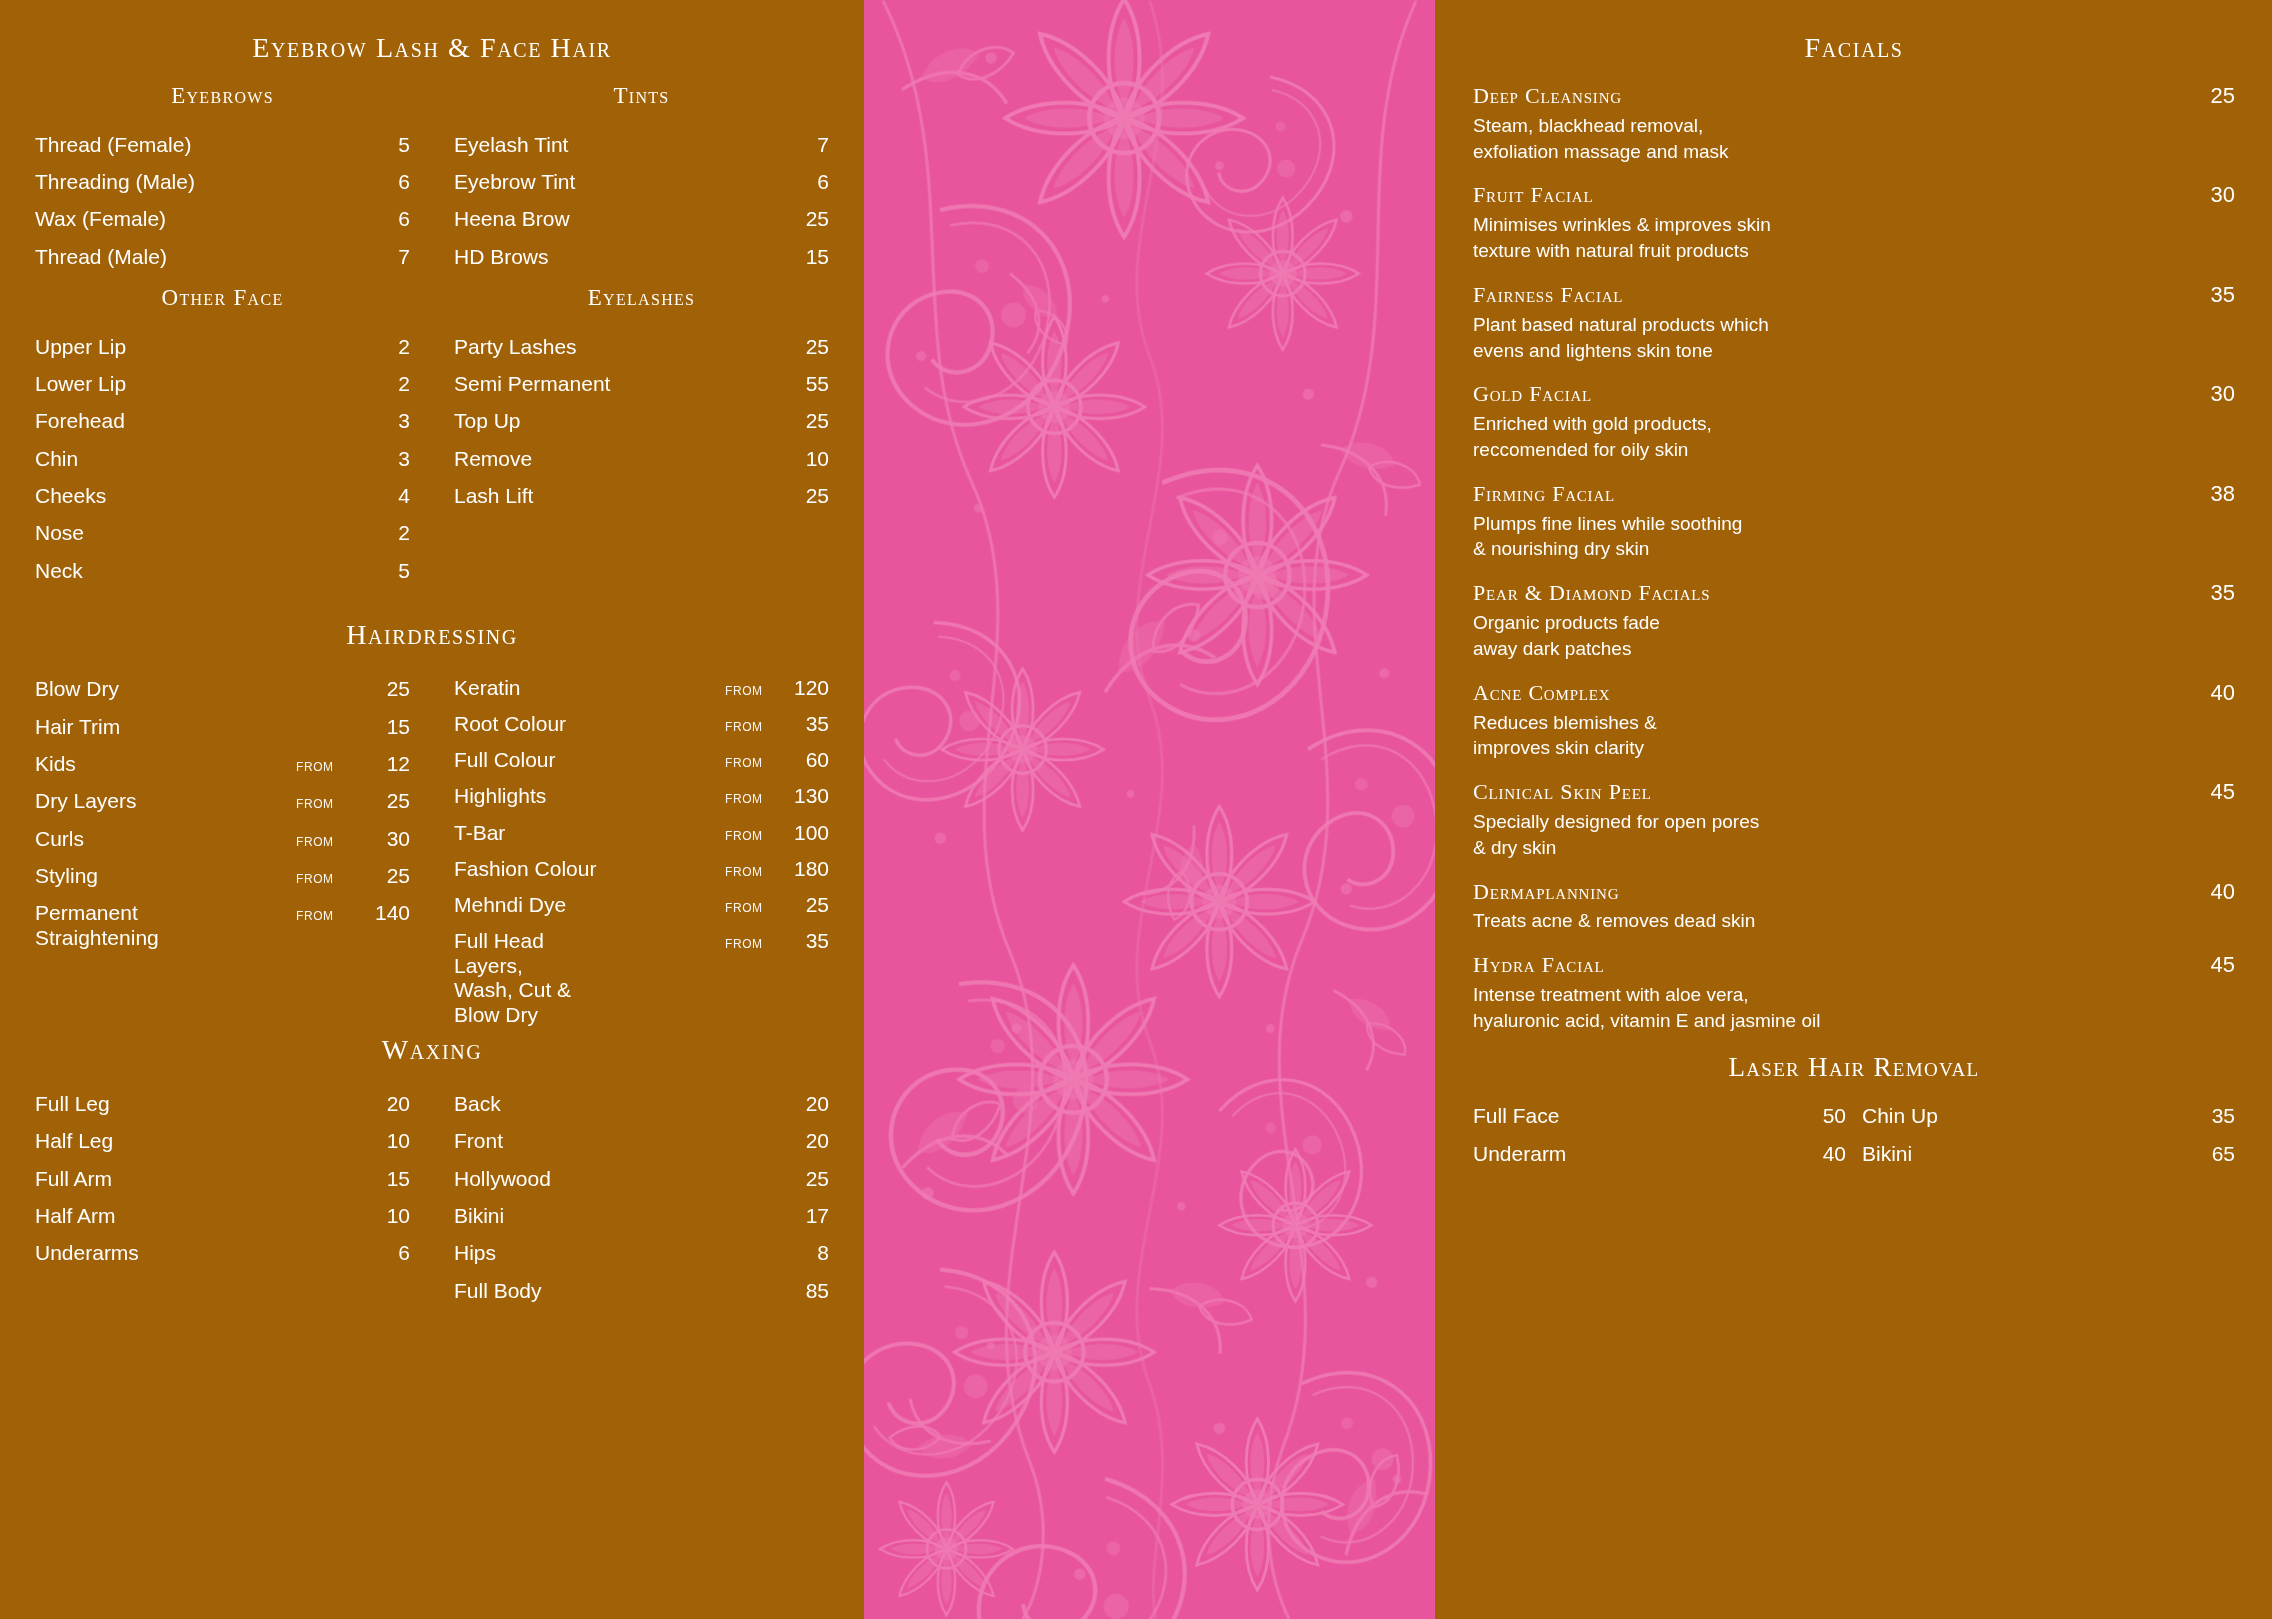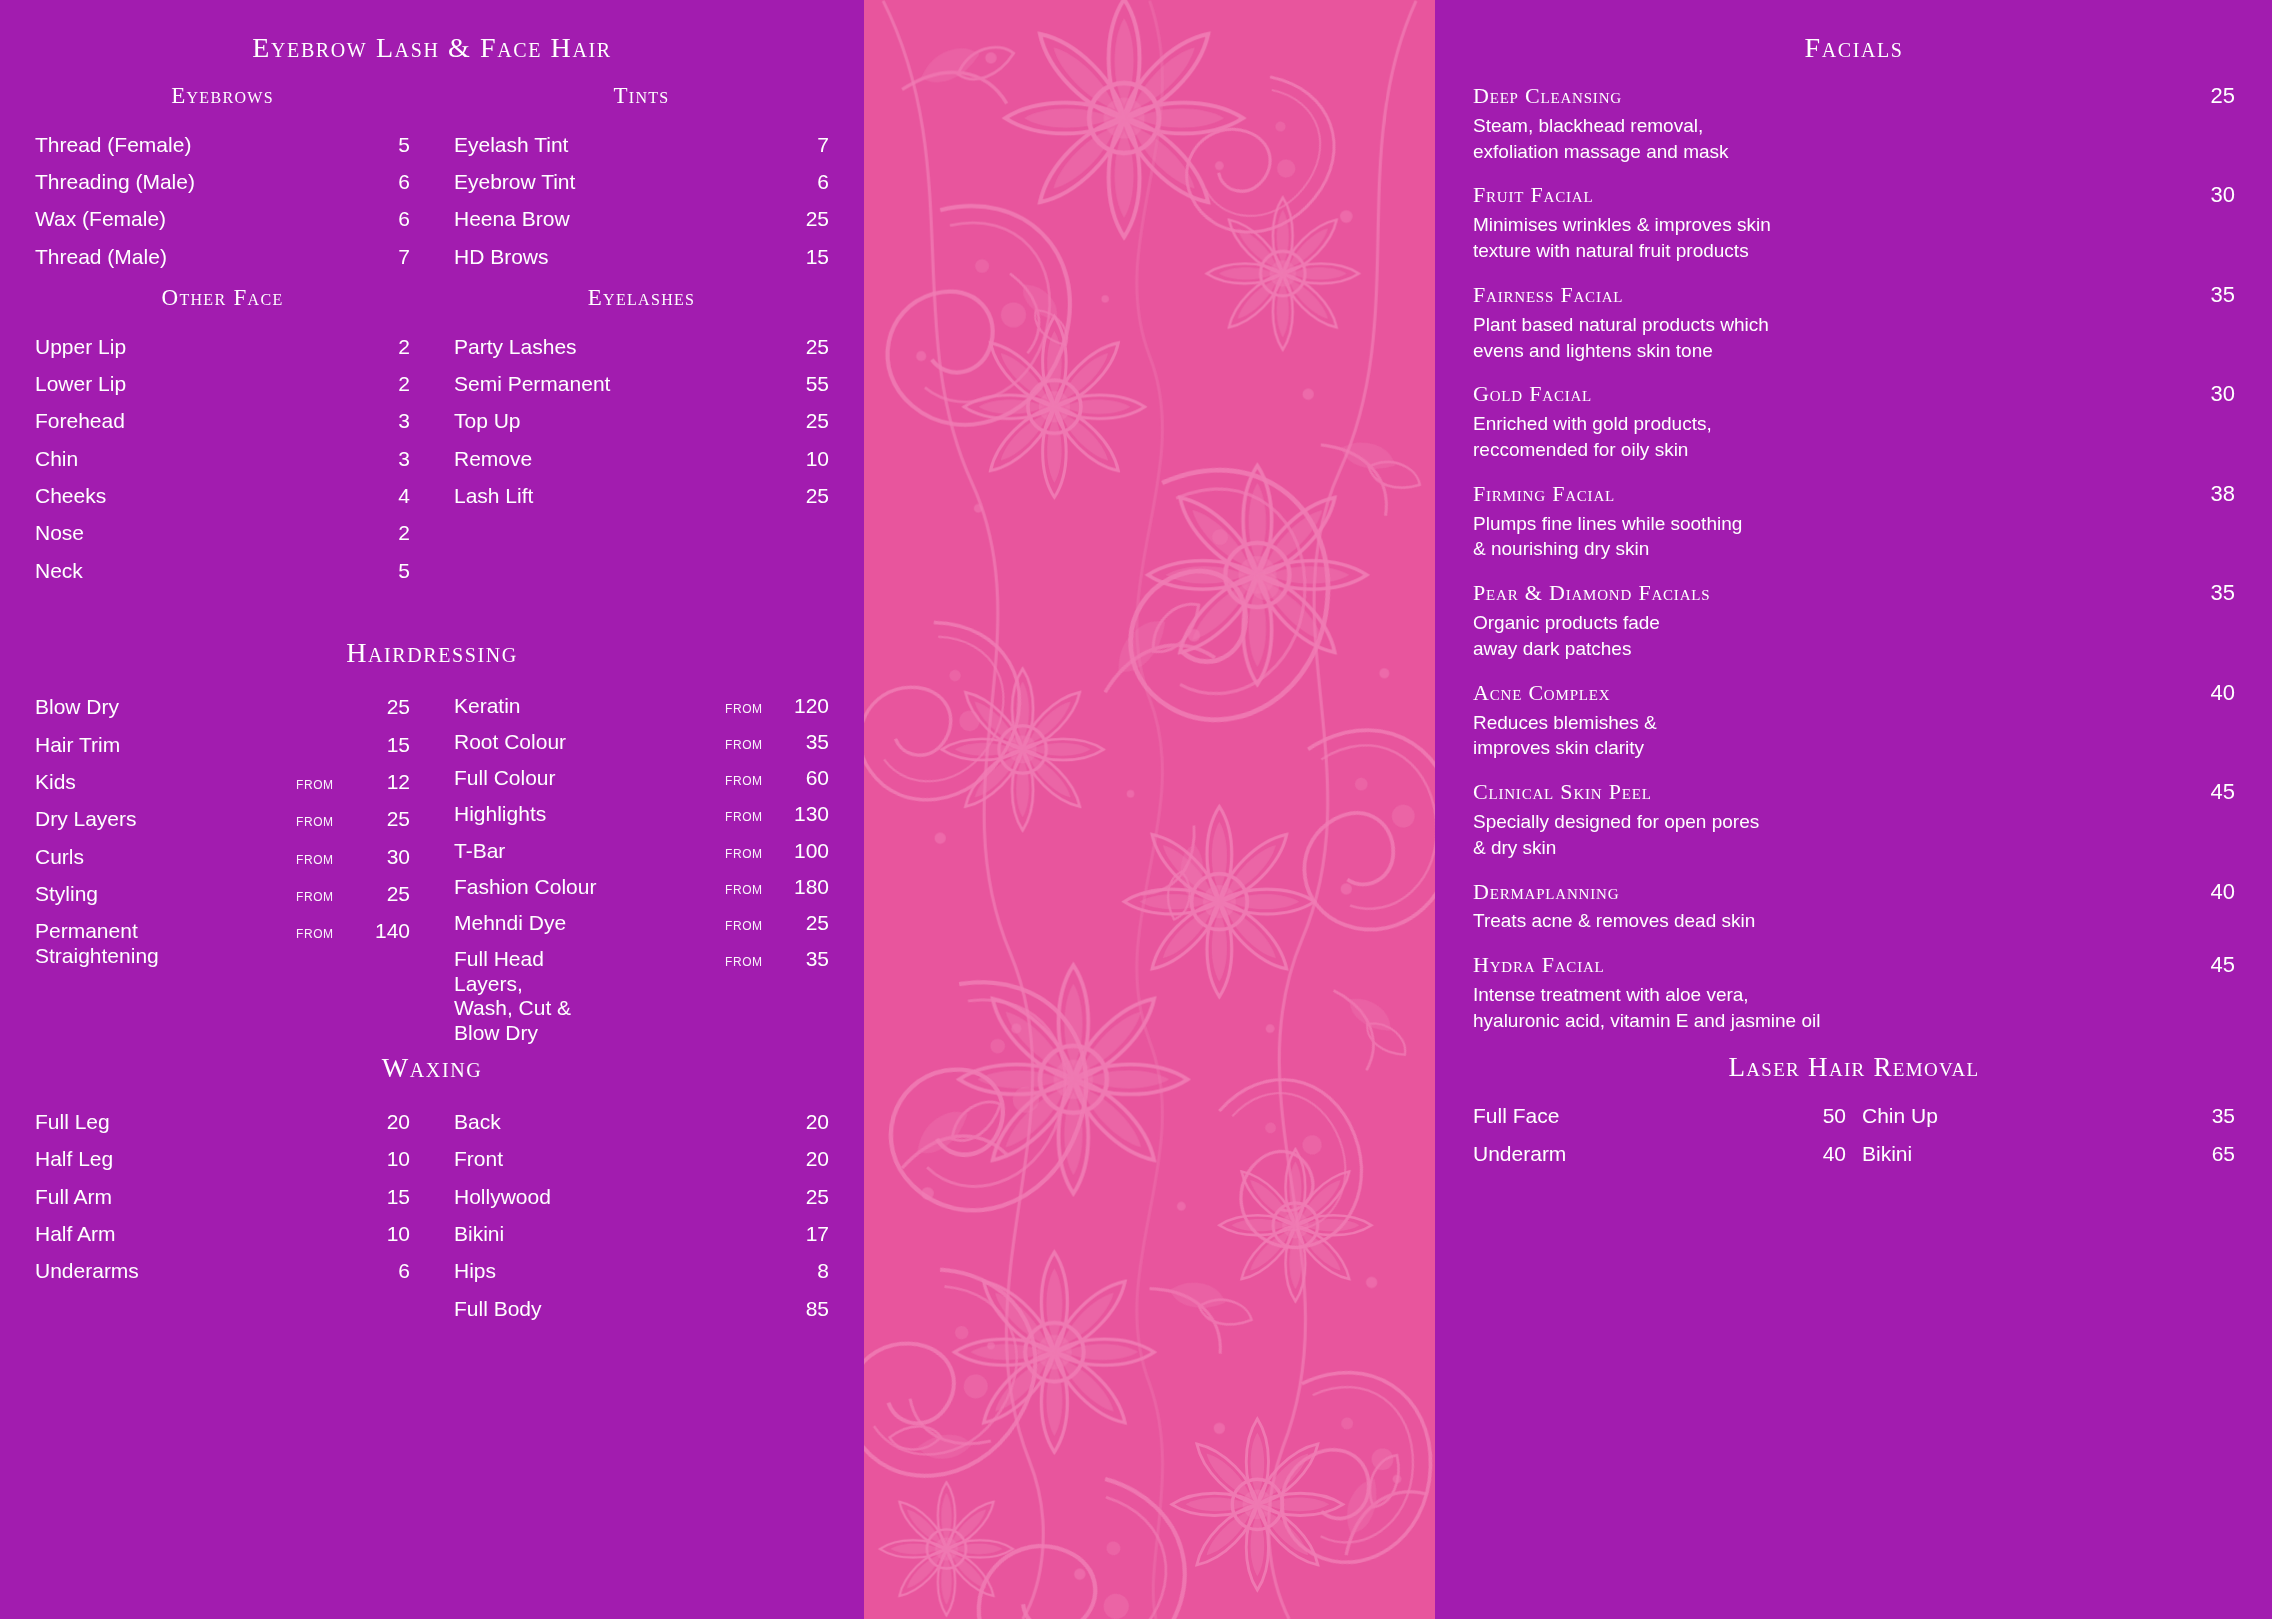--- a/index.html
+++ b/index.html
@@ -8,21 +8,21 @@
     height: 1620px;
     background: #e8559d;
     font-family: "Liberation Sans", sans-serif;
     color: #ffffff;
     overflow: hidden;
   }
   .page {
     position: relative;
     width: 2273px;
     height: 1620px;
-    background: #a21caf;
+    background: #a16207;
     display: flex;
   }
   
   .col-left {
     width: 864px;
     padding: 32px 35px 0 35px;
     position: relative;
   }
   .col-mid {
     width: 571px;
@@ -257,21 +257,21 @@
               <span class="pr">10</span>
             </div>
           <div class="prow">
               <span class="nm">Lash Lift</span>
               <span class="pr">25</span>
             </div>
         </div>
       </div>
     </div>
 
-    <div class="sec-title" style="margin-top:48px">Hairdressing</div>
+    <div class="sec-title" style="margin-top:30px">Hairdressing</div>
 
     <div class="two-col">
       <div class="half">
         <div class="prow">
             <span class="nm">Blow Dry</span>
             <span class="from"></span>
             <span class="pr">25</span>
           </div>
         <div class="prow">
             <span class="nm">Hair Trim</span>

